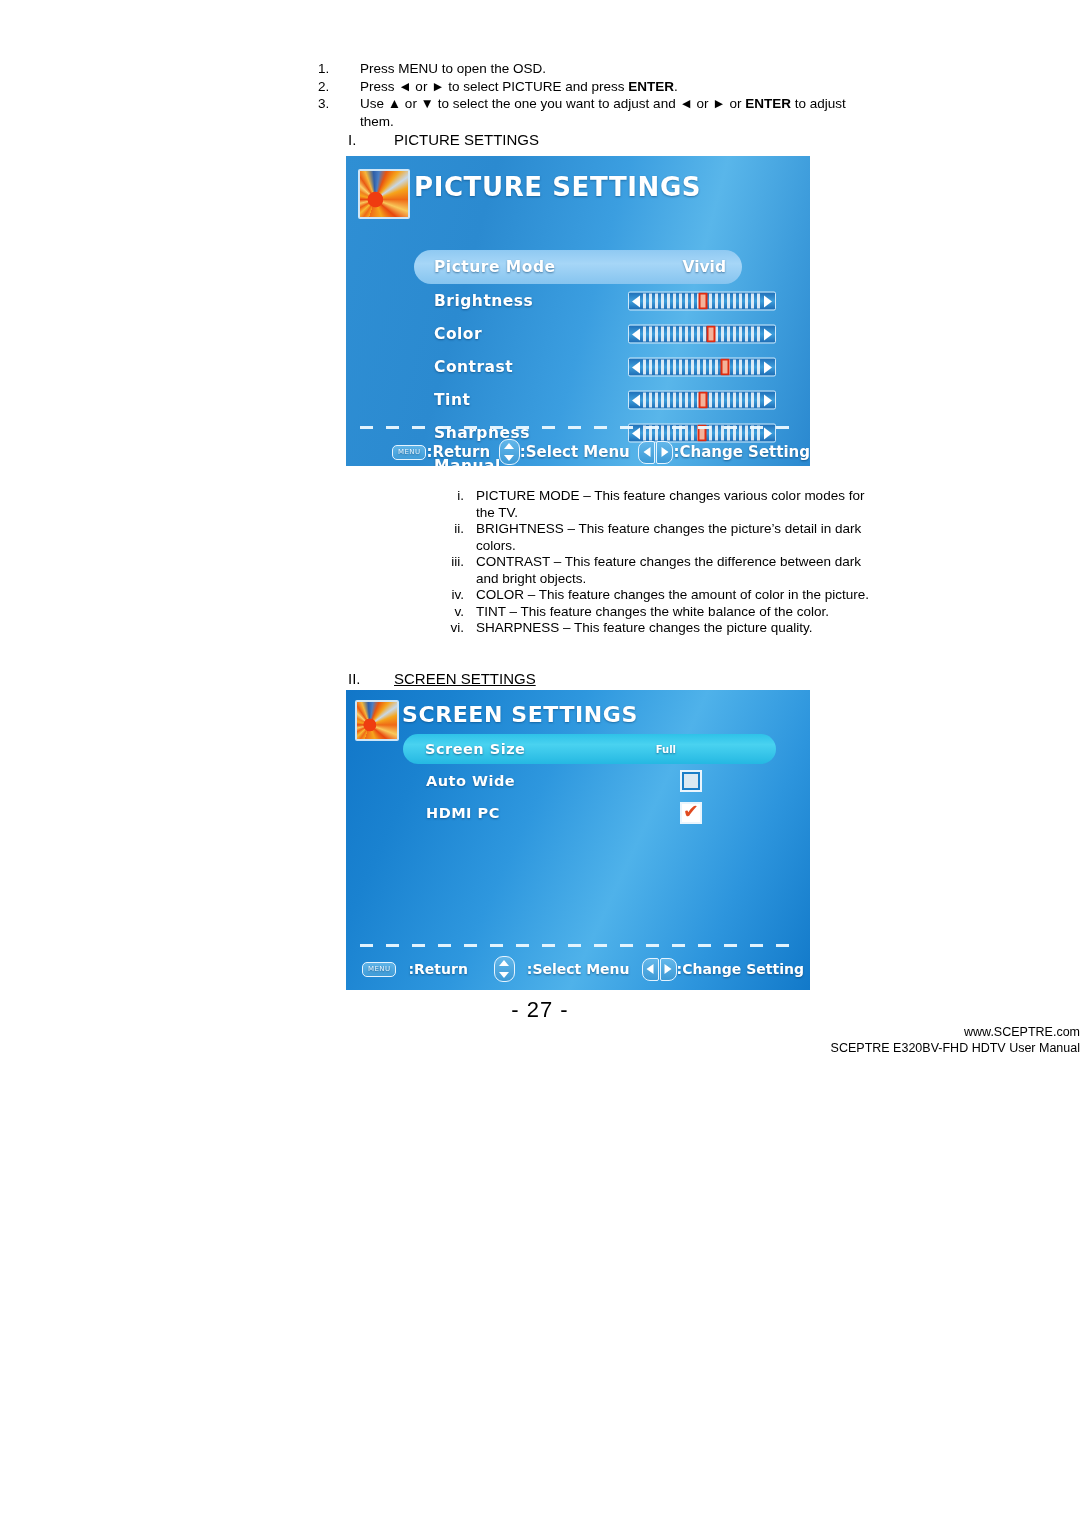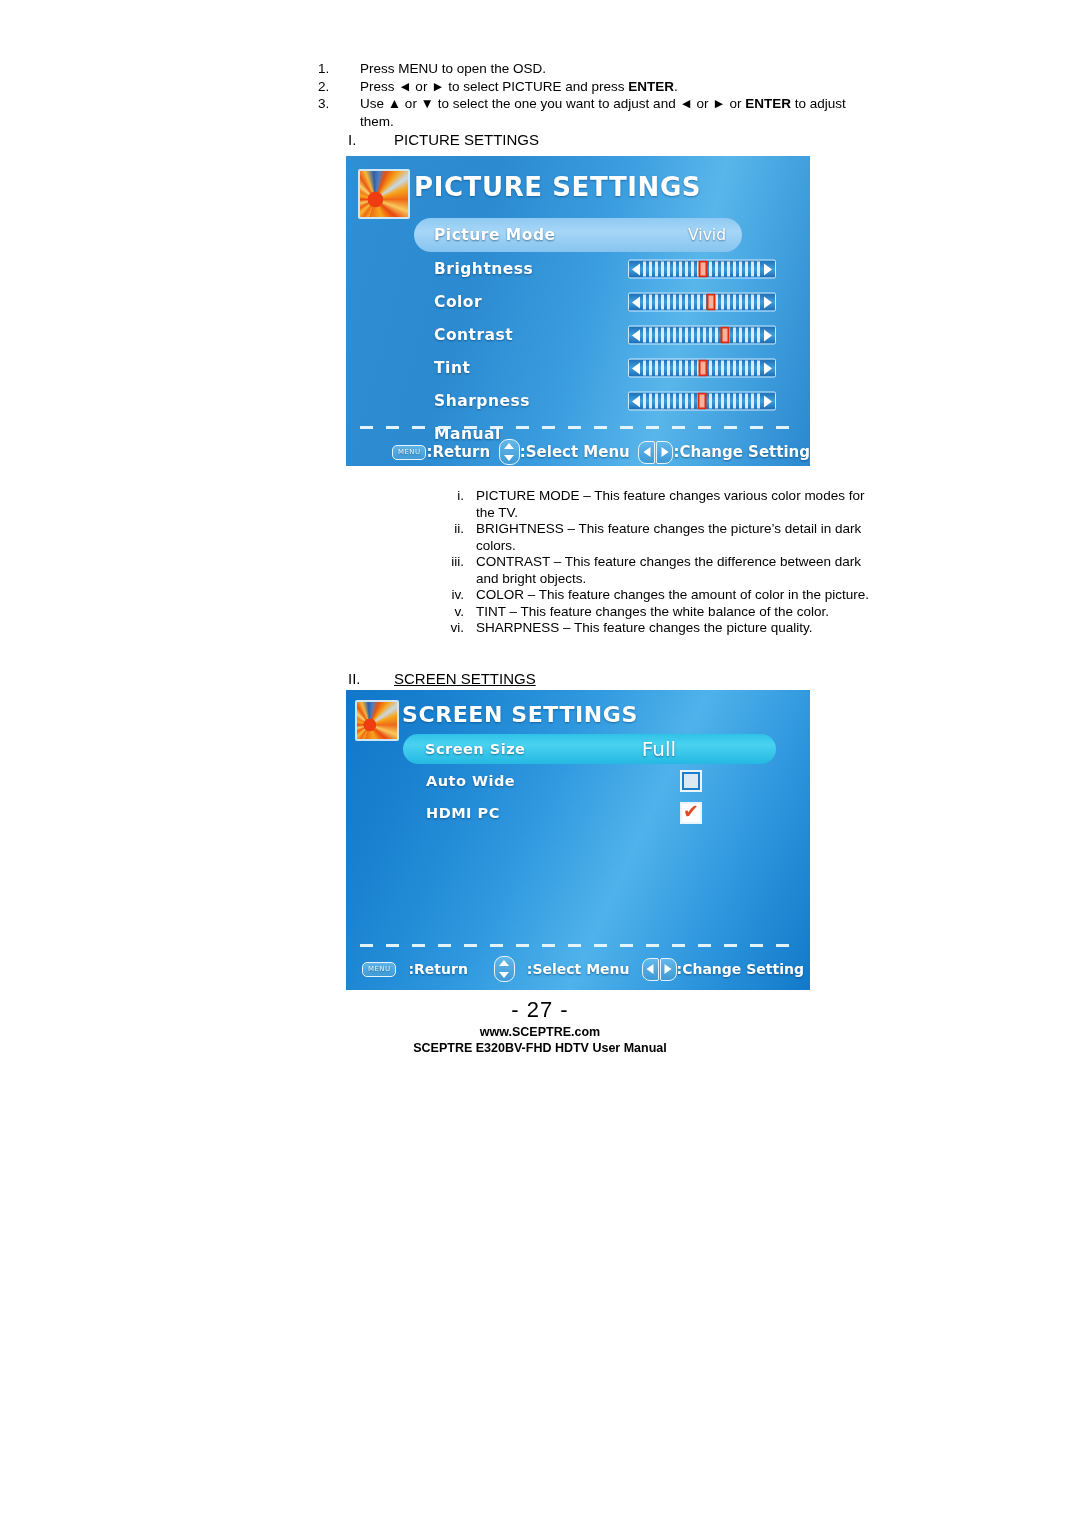--- a/index.html
+++ b/index.html
@@ -143,35 +143,36 @@
     color: #ffffff;
     font-weight: bold;
     white-space: nowrap;
     text-shadow: 0 1px 2px rgba(0,55,100,0.55);
   }
   .osd-picture .row-label { font-size: 15.5px; letter-spacing: 0.5px; }
   .osd-screen  .row-label { font-size: 14.5px; letter-spacing: 0.5px; }
 
   .osd-row .row-value {
     color: #ffffff;
-    font-weight: normal;
+    font-weight: bold;
     position: absolute;
     text-shadow: 0 1px 2px rgba(0,55,100,0.55);
   }
   .osd-picture .row-value { font-size: 15.5px; right: 84px; }
-  .osd-screen  .row-value { font-size: 20px; right: 108px; }
+  .osd-screen  .row-value { font-size: 10px; right: 108px; }
 
   
   .osd-picture .osd-row.selected {
     background: linear-gradient(180deg, #8fc9f2 0%, #a6d6f7 40%, #86c4ef 100%);
     border-radius: 17px;
     margin-left: 68px;
     margin-right: 68px;
     padding-left: 20px;
     height: 34px;
+    margin-top: 32px;
   }
   .osd-picture .osd-row.selected .row-value { right: 16px; }
 
   .osd-screen .osd-row.selected {
     background: linear-gradient(180deg, #2ec2e8 0%, #49d2f0 35%, #25b8e2 100%);
     border-radius: 16px;
     margin-left: 57px;
     margin-right: 34px;
     padding-left: 22px;
     height: 30px;
@@ -376,24 +377,23 @@
     left: 0; right: 0;
     top: 997px;
     text-align: center;
     font-size: 22px;
     letter-spacing: 1px;
   }
   .footer-lines {
     position: absolute;
     left: 0; right: 0;
     top: 1024px;
-    text-align: center;
+    text-align: right;
     font-size: 12.5px;
     line-height: 16px;
-    font-weight: bold;
   }
 </style>
 </head>
 <body>
 
 <div class="page">
 
   <div class="steps">
 
     <div class="step-row">

